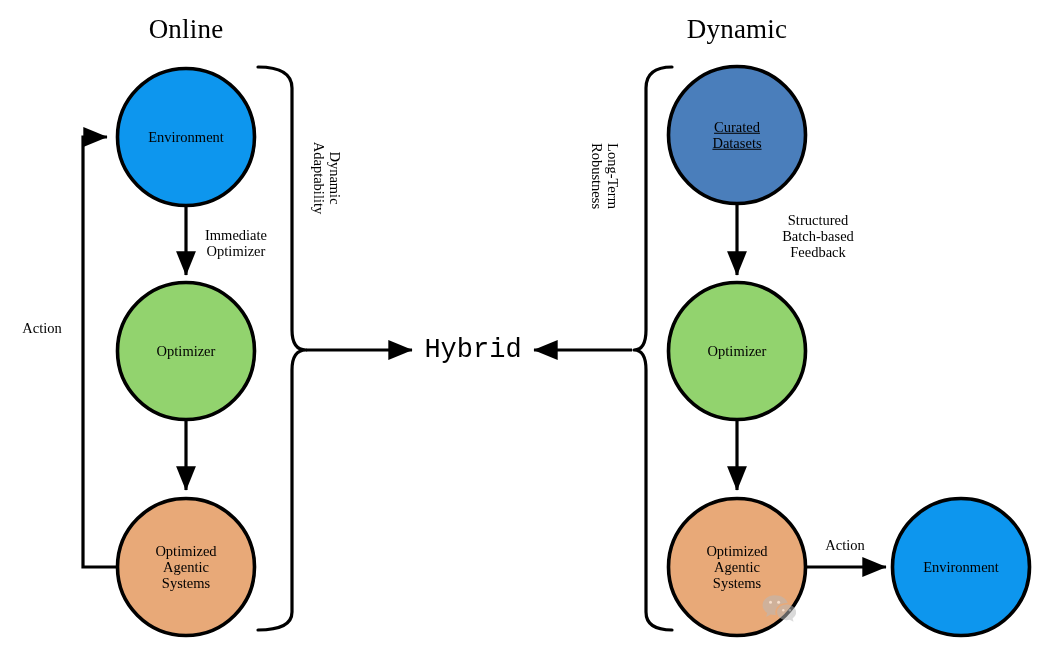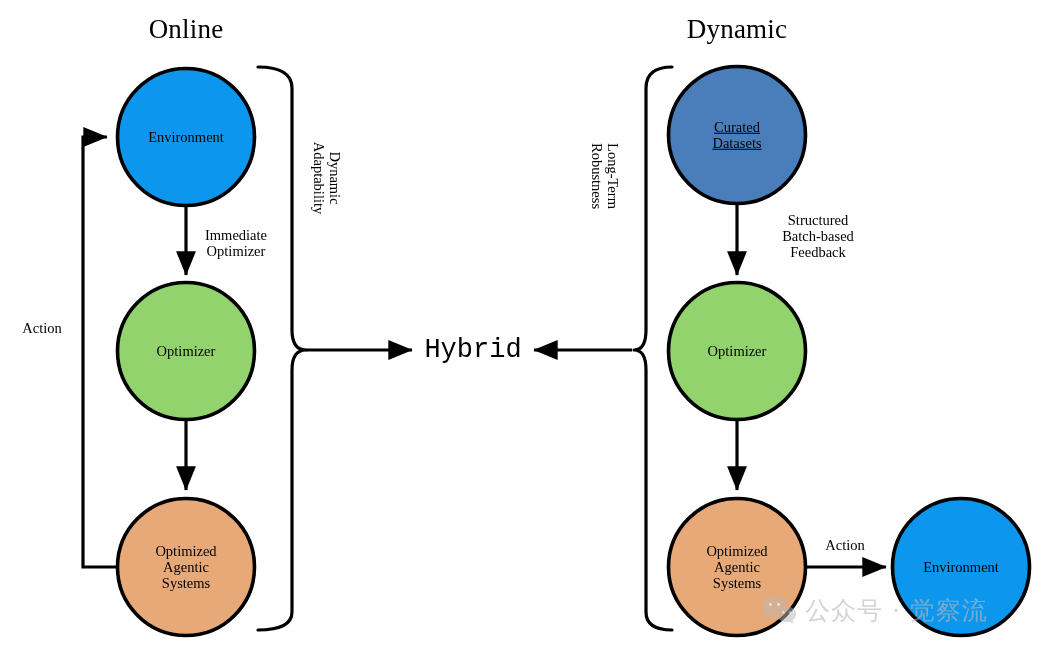--- a/index.html
+++ b/index.html
@@ -171,16 +171,15 @@
       <path d="M12.6,1.2 C5.9,1.2 0.6,5.7 0.6,11.2 c0,3.1 1.8,5.9 4.6,7.8 L4.1,23 l4.6,-2.4
                c1.2,0.3 2.5,0.5 3.9,0.5 c0.4,0 0.8,0 1.2,-0.05 c-0.3,-0.9 -0.5,-1.8 -0.5,-2.8
                c0,-5.1 5,-9.3 11.2,-9.3 c0.4,0 0.8,0 1.2,0.05 C24.6,4.7 19.3,1.2 12.6,1.2 z" fill="#b9b9b9" opacity="0.85"></path>
       <circle cx="8.5" cy="8.2" r="1.5" fill="#ffffff"></circle>
       <circle cx="16.6" cy="8.2" r="1.5" fill="#ffffff"></circle>
       <path d="M24.5,10.4 c-5.2,0 -9.4,3.5 -9.4,7.9 c0,4.4 4.2,7.9 9.4,7.9 c1.1,0 2.2,-0.2 3.2,-0.5
                l3.8,2 l-0.9,-3.3 c2.2,-1.5 3.6,-3.7 3.6,-6.1 C34.2,13.9 29.9,10.4 24.5,10.4 z" fill="#b9b9b9" opacity="0.85"></path>
       <circle cx="21.3" cy="16.3" r="1.2" fill="#ffffff"></circle>
       <circle cx="27.9" cy="16.3" r="1.2" fill="#ffffff"></circle>
     </svg>
-    <span class="wm-text">公众号 · 觉察流</span>
   </div>
 
 </div>
 
 </body></html>

